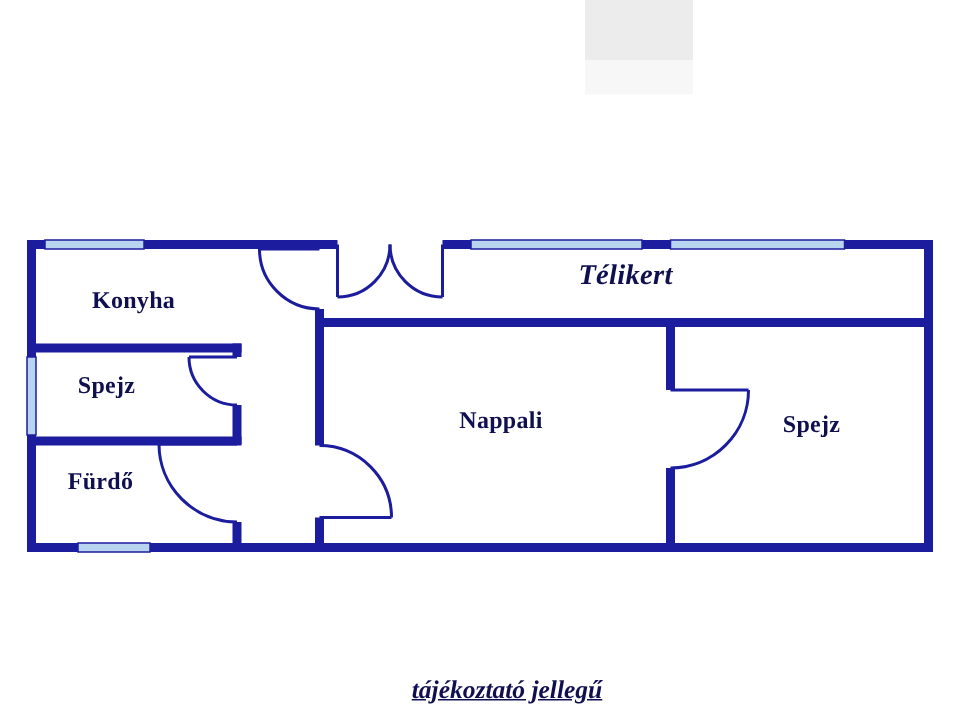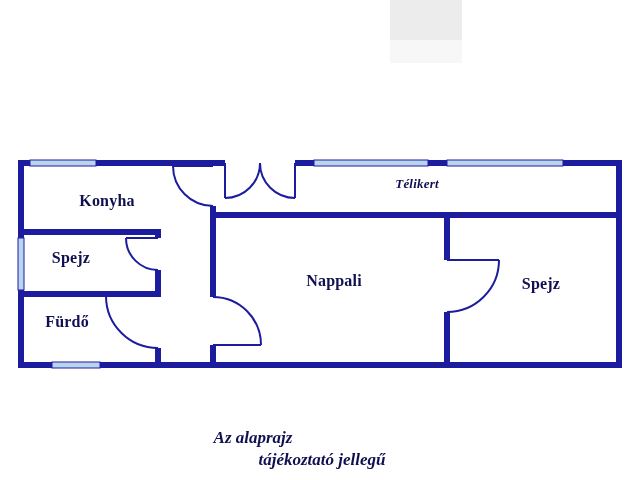--- a/index.html
+++ b/index.html
@@ -11,21 +11,21 @@
   .canvas{position:relative;width:640px;height:480px;overflow:hidden;background:var(--background);}
   .plan-svg{position:absolute;left:0;top:0;}
   .wall{fill:var(--wall);}
   .window{fill:var(--window);stroke:var(--wall);stroke-width:1;}
   .door{fill:none;stroke:var(--wall);stroke-width:2;}
   .leaf{stroke:var(--wall);stroke-width:2;}
   .wm1{fill:var(--watermark);}
   .wm2{fill:var(--watermark_light);}
   .room-label{position:absolute;transform:translate(-50%,-50%);font-weight:bold;font-size:16px;
     color:var(--label);white-space:nowrap;letter-spacing:.2px;}
-  .italic{font-style:italic;font-size:13px;}
+  .italic{font-style:italic;font-size:19px;}
   .caption-line{position:absolute;transform:translate(-50%,-50%);font-weight:bold;font-style:italic;
     font-size:17px;color:var(--caption);white-space:nowrap;}
 </style>
 </head>
 <body>
 
 <div class="canvas">
 
   <svg class="plan-svg" width="640" height="480" viewBox="0 0 640 480">
 
@@ -92,23 +92,22 @@
       <path class="door" d="M 126 238 A 32 32 0 0 0 158 270"></path>
 
       <line class="leaf" x1="158" y1="296" x2="106" y2="296"></line>
       <path class="door" d="M 106 296 A 52 52 0 0 0 158 348"></path>
 
       <line class="leaf" x1="447" y1="260" x2="499" y2="260"></line>
       <path class="door" d="M 499 260 A 52 52 0 0 1 447 312"></path>
     </g>
   </svg>
 
-  <div class="room-label" style="left:89px;top:201px;margin-left:18px;">Konyha</div>
+  <div class="room-label" style="left:89px;top:201px;">Konyha</div>
   <div class="room-label" style="left:71px;top:258px;">Spejz</div>
   <div class="room-label" style="left:67px;top:322px;font-family:Liberation Serif, serif;">Fürdő</div>
   <div class="room-label" style="left:334px;top:281px;">Nappali</div>
   <div class="room-label" style="left:541px;top:284px;">Spejz</div>
   <div class="room-label italic" style="left:417px;top:184px;">Télikert</div>
 
-  <div class="caption-line" style="left:253px;top:438px;">Az alaprajz</div>
-  <div class="caption-line" style="left:322px;top:460px;">tájékoztató jellegű</div>
+  <div class="caption-line" style="left:338px;top:460px;text-decoration:underline;">tájékoztató jellegű</div>
 
 </div>
 
 </body></html>

